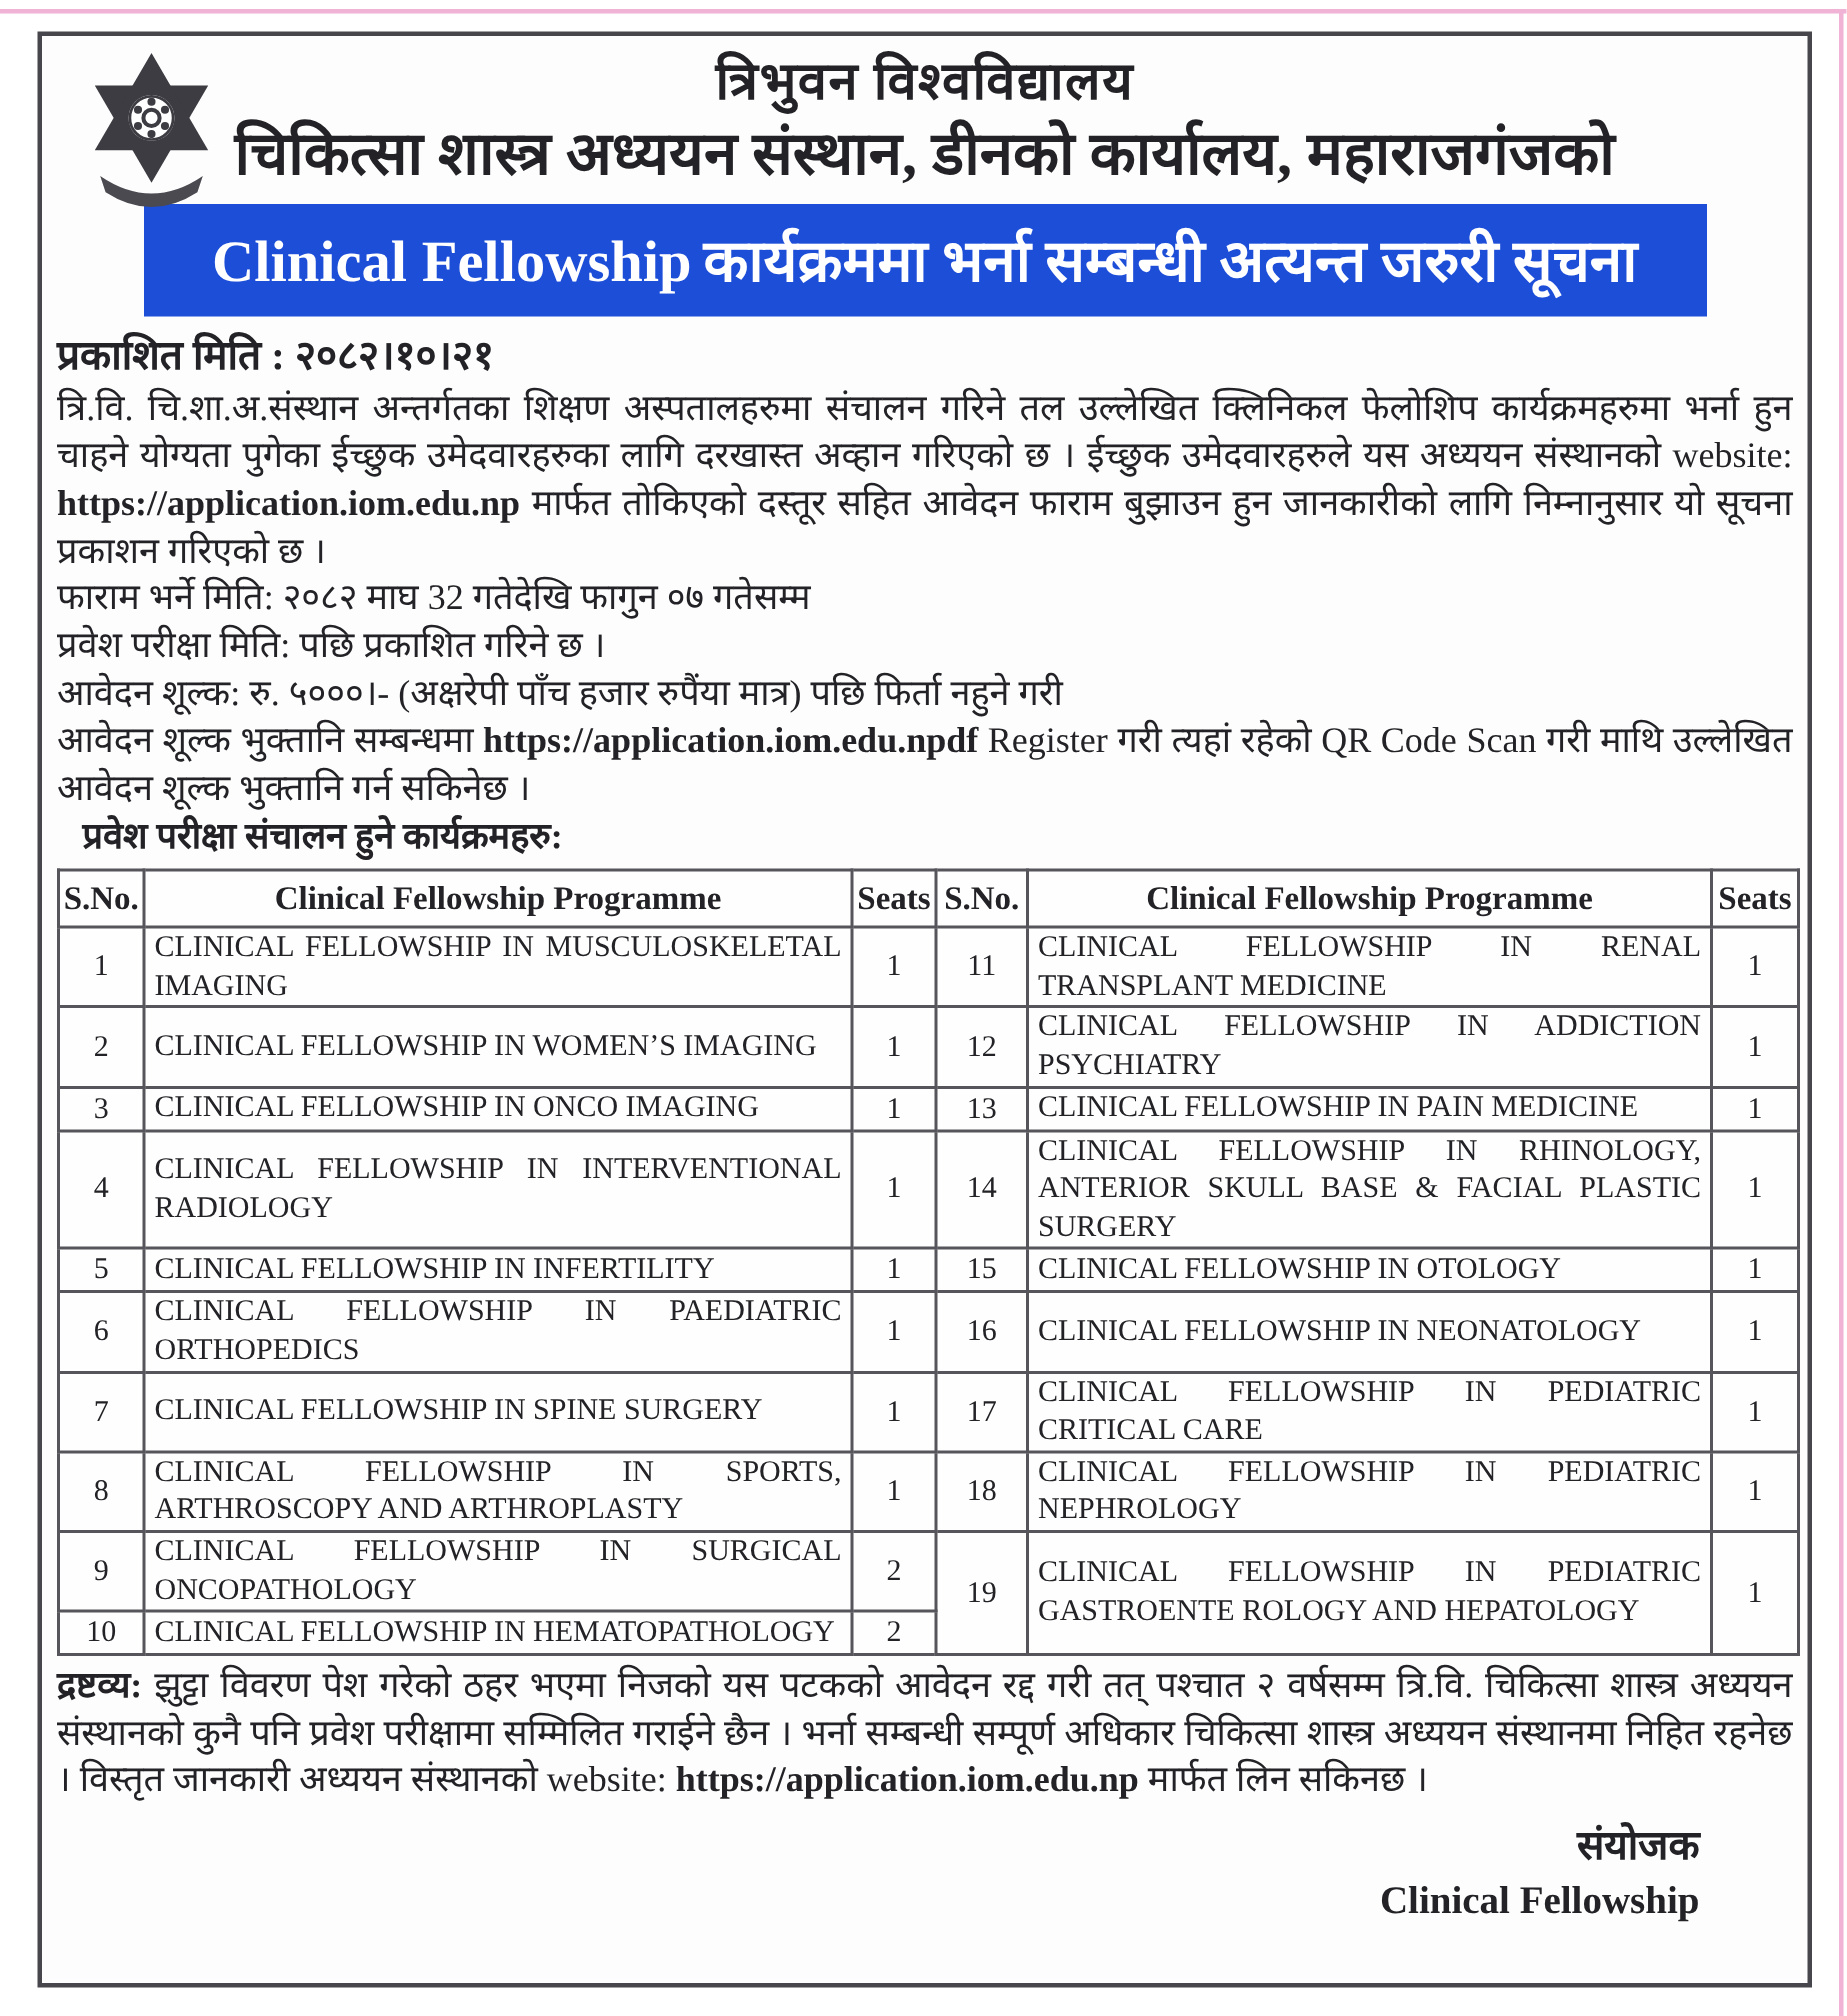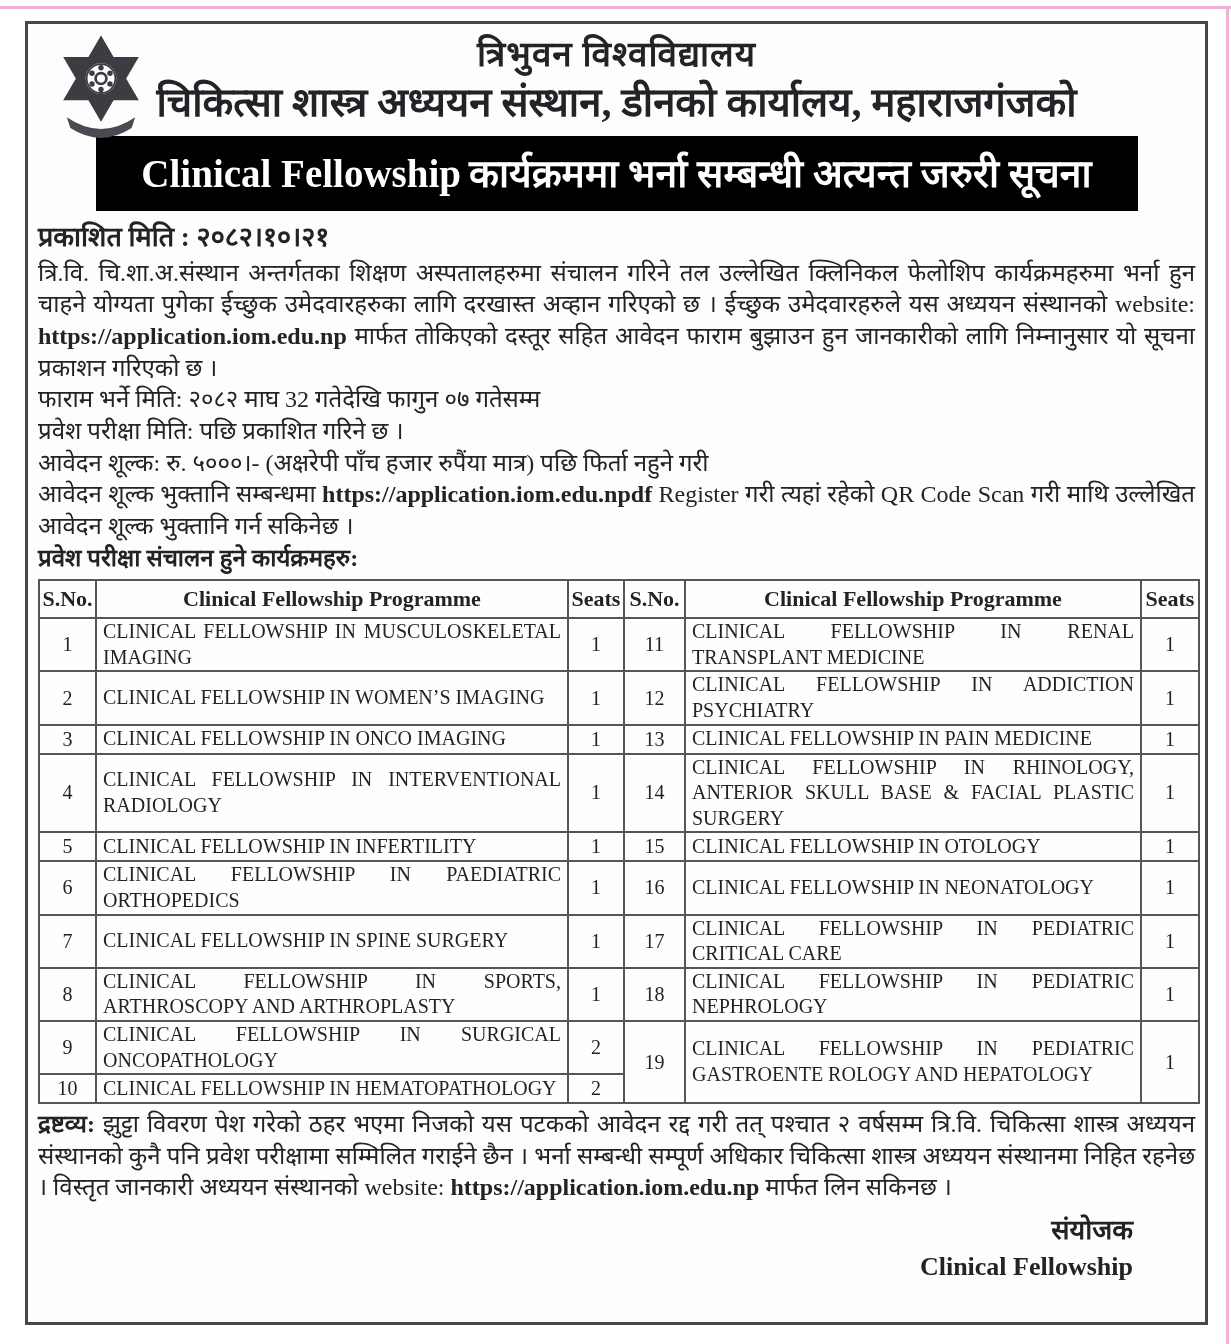--- a/index.html
+++ b/index.html
@@ -16,30 +16,30 @@
     border:3px solid #46464c; box-sizing:border-box; background:#fdfdfd;
     padding:8px 10px 0 10px; overflow:hidden;
   }
 
   .header { position:relative; text-align:center; }
   .logo { position:absolute; left:18px; top:0px; width:90px; height:122px; }
   .title-university { font-size:35px; font-weight:bold; line-height:1.3; letter-spacing:1px; }
   .title-institute { font-size:40px; font-weight:bold; line-height:1.25; }
 
   .banner {
-    margin:8px auto 6px auto; width:1042px; background:#000000; color:#ffffff;
+    margin:8px auto 6px auto; width:1042px; background:#1d4ed8; color:#ffffff;
     text-align:center; font-weight:bold; font-size:39px; padding:9px 0 13px 0;
   }
   .banner .banner-en { font-family:"Liberation Serif",serif; padding-right:8px; }
 
   .pub-date { font-weight:bold; font-size:27px; margin:2px 0 4px 0; }
 
   .para, .line { font-size:24px; line-height:1.32; margin:0; }
   .para { text-align:justify; }
-  .bold { font-weight:bold; }
+  .bold { font-weight:bold;margin-left:17px; }
   b.url { font-weight:bold; }
 
   table.prog-table { border-collapse:collapse; width:1160px; margin:5px 0 0 0; table-layout:fixed; }
   .prog-table th, .prog-table td { border:2px solid #55555b; background:#fefefe; }
   .prog-table th { font-size:22px; padding:5px 2px; text-align:center; }
   .prog-table td { vertical-align:middle; }
   .prog-table td.sno, .prog-table td.seats { text-align:center; font-size:20px; padding:2px 2px; }
   .prog-table td.prog { font-size:20px; text-align:justify; padding:0 6px; line-height:1.28; }
 
   .footer-note { font-size:24px; line-height:1.32; text-align:justify; margin:5px 0 0 0; }

